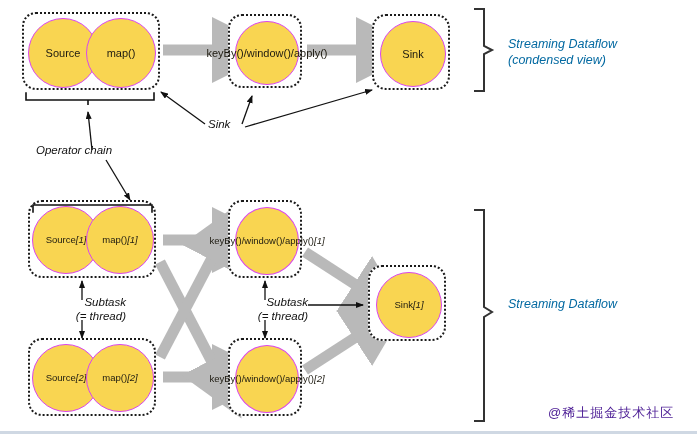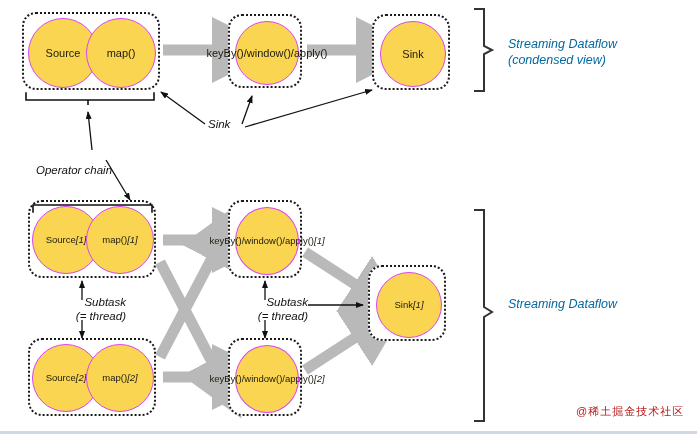--- a/index.html
+++ b/index.html
@@ -24,22 +24,22 @@
         font-size:11.5px;line-height:1.22;white-space:nowrap;}
   .note.center{text-align:right;}
   .sectionlabel{position:absolute;font-style:italic;color:#0369a1;
         font-size:12.5px;line-height:1.3;text-align:center;white-space:nowrap;}
 
   svg.layer{position:absolute;left:0;top:0;width:697px;height:434px;
             pointer-events:none;}
   svg.layer.under{z-index:0;}
   svg.layer.over{z-index:5;}
   .opbox,.note,.sectionlabel,.watermark{z-index:3;}
-  .watermark{position:absolute;color:#b91c1c;font-size:11px;
-             letter-spacing:1px;white-space:nowrap;margin-left:28px;}
+  .watermark{position:absolute;color:#4c1d95;font-size:13px;
+             letter-spacing:1px;white-space:nowrap;}
   .bottomrule{position:absolute;left:0;bottom:0;width:697px;height:3px;
               background:#cfd8e3;}
 </style>
 </head>
 <body>
 
 <div id="canvas">
 
   <svg class="layer under" viewBox="0 0 697 434">
     <defs>
@@ -160,21 +160,21 @@
   <div class="opbox" style="left:372px;top:14px;width:78px;height:76px;">
     <div class="circle" style="left:6px;top:5px;width:66px;height:66px;">
       <span class="lbl">Sink</span>
     </div>
   </div>
 
   <div class="note" style="left:208px;top:117px;">
     <span>Sink</span>
   </div>
 
-  <div class="note" style="left:36px;top:143px;margin-top:20px;">
+  <div class="note" style="left:36px;top:143px;">
     <span>Operator chain</span>
   </div>
 
   <div class="sectionlabel" style="left:508px;top:36px;text-align:left;">
     <div>Streaming Dataflow</div>
     <div>(condensed view)</div>
   </div>
 
   <div class="opbox" style="left:28px;top:200px;width:128px;height:78px;">
     <div class="circle small" style="left:2px;top:4px;width:68px;height:68px;">

